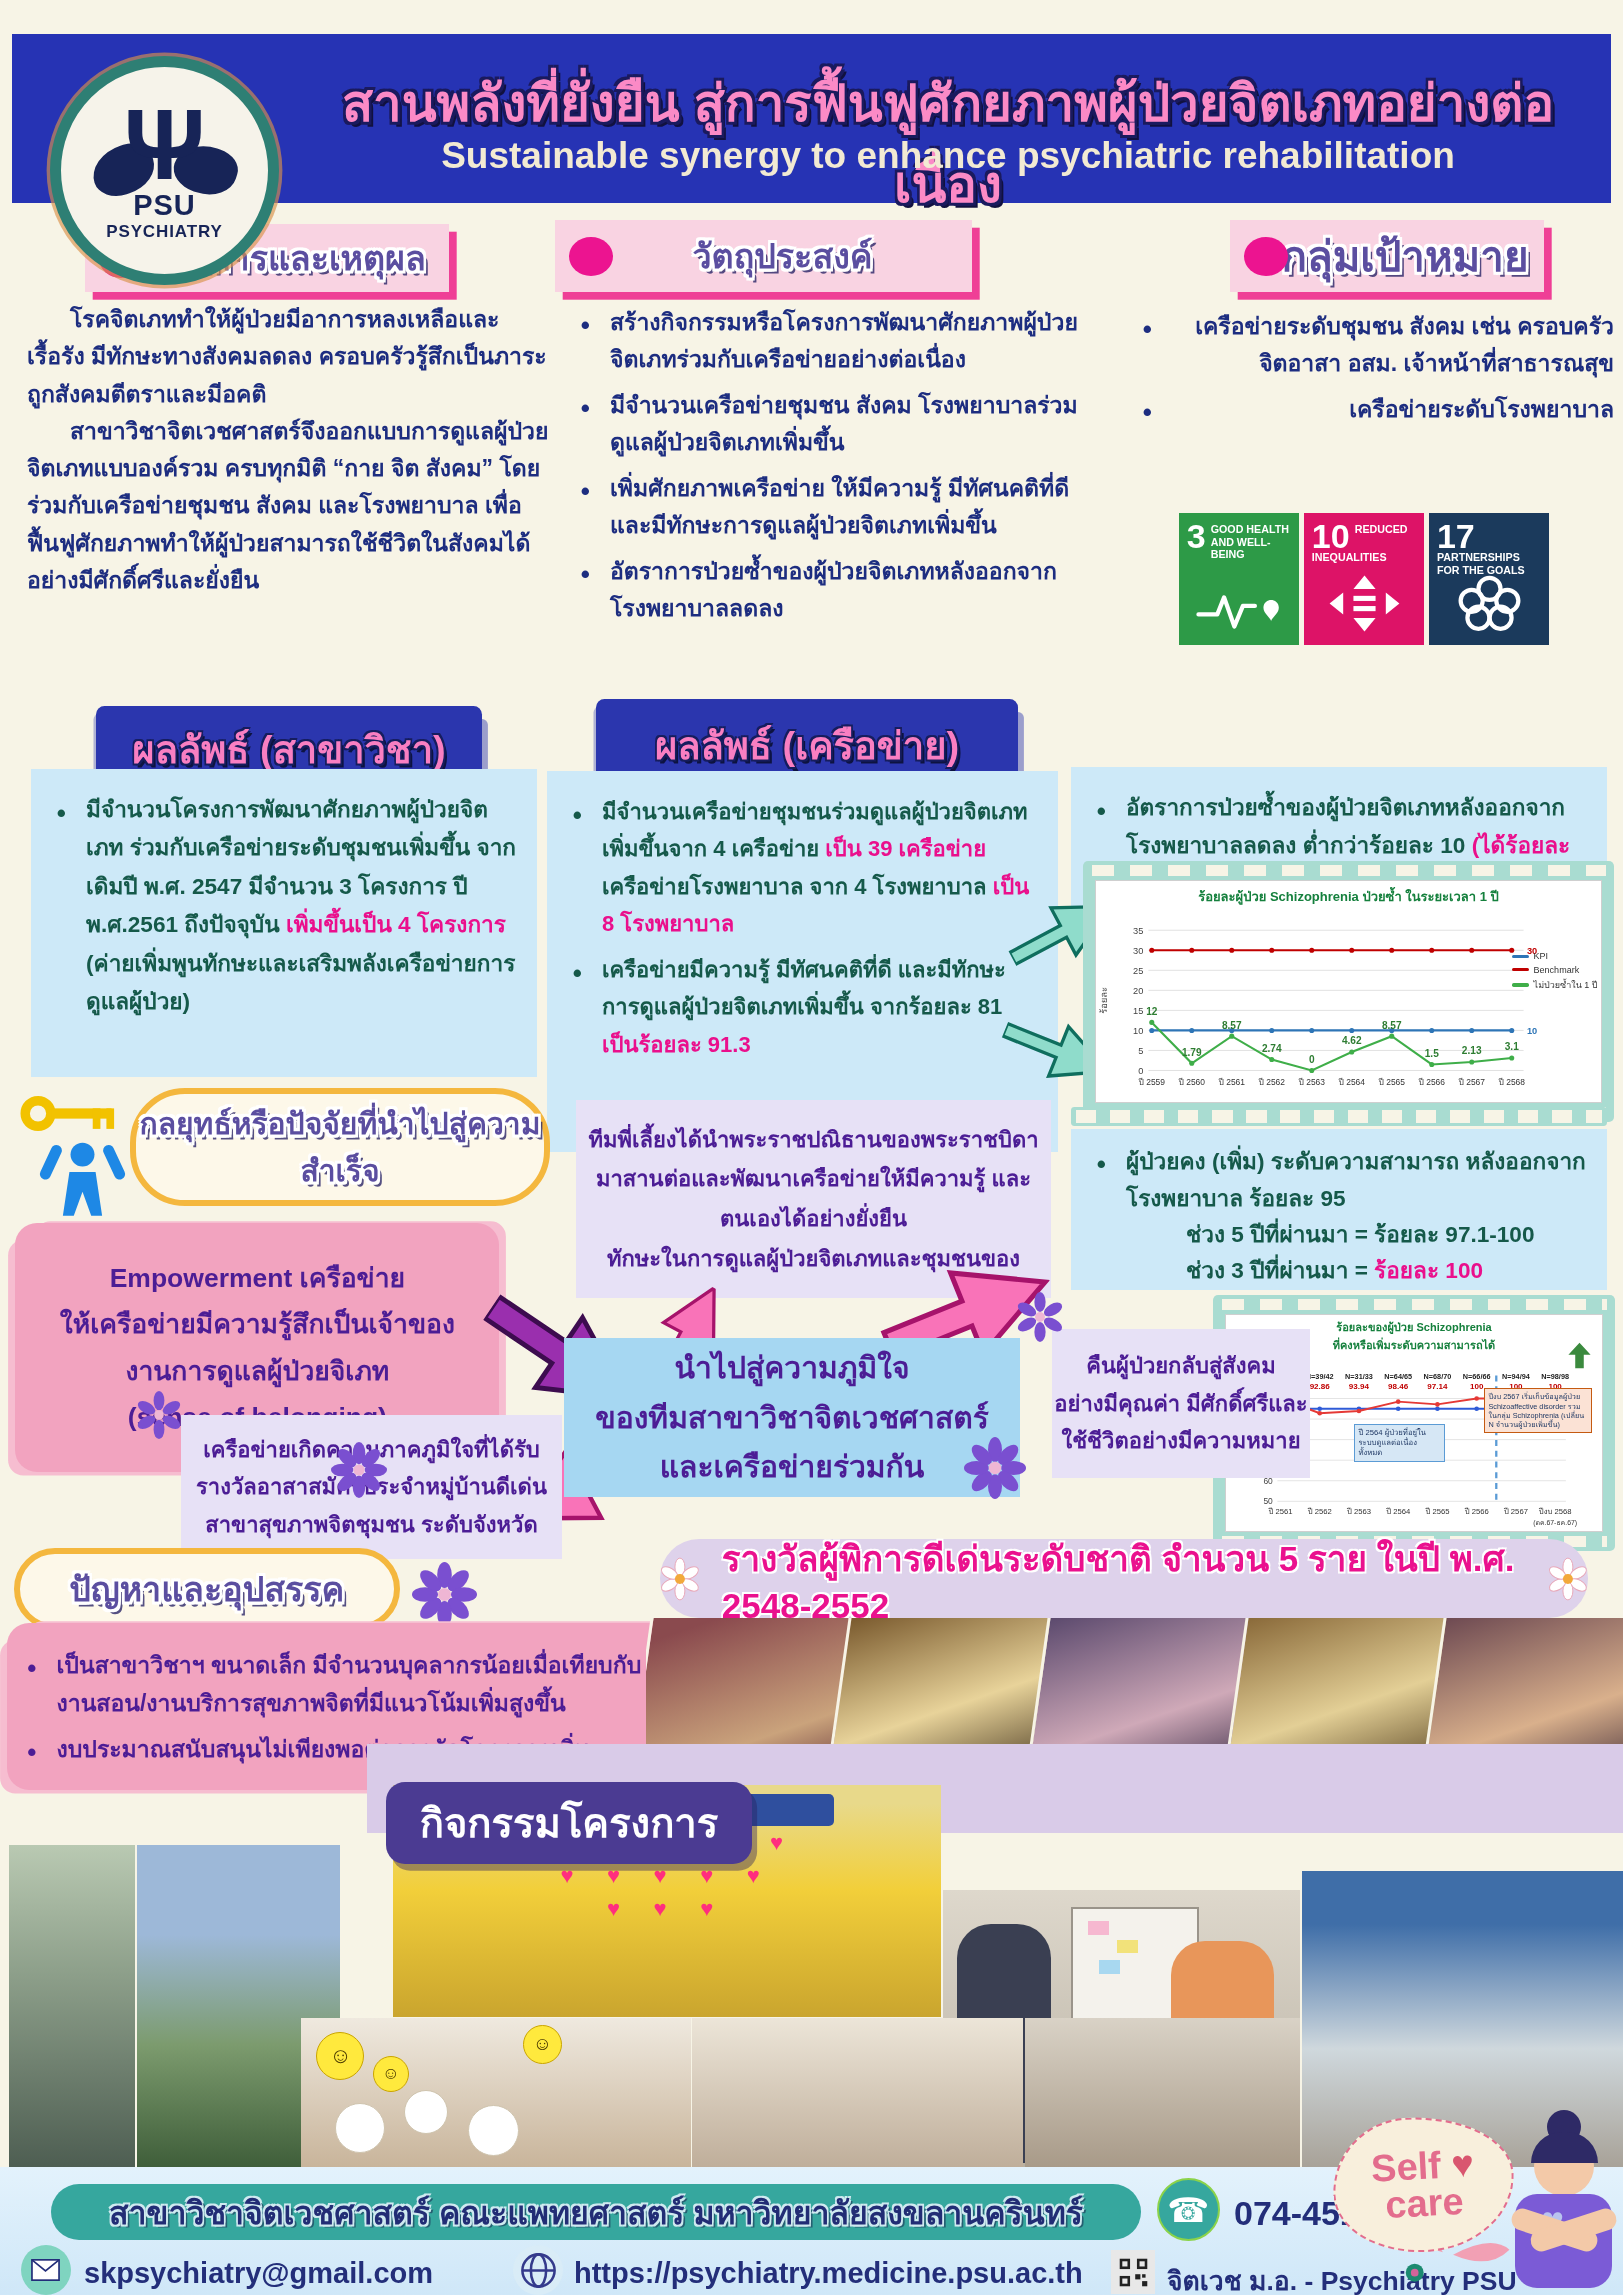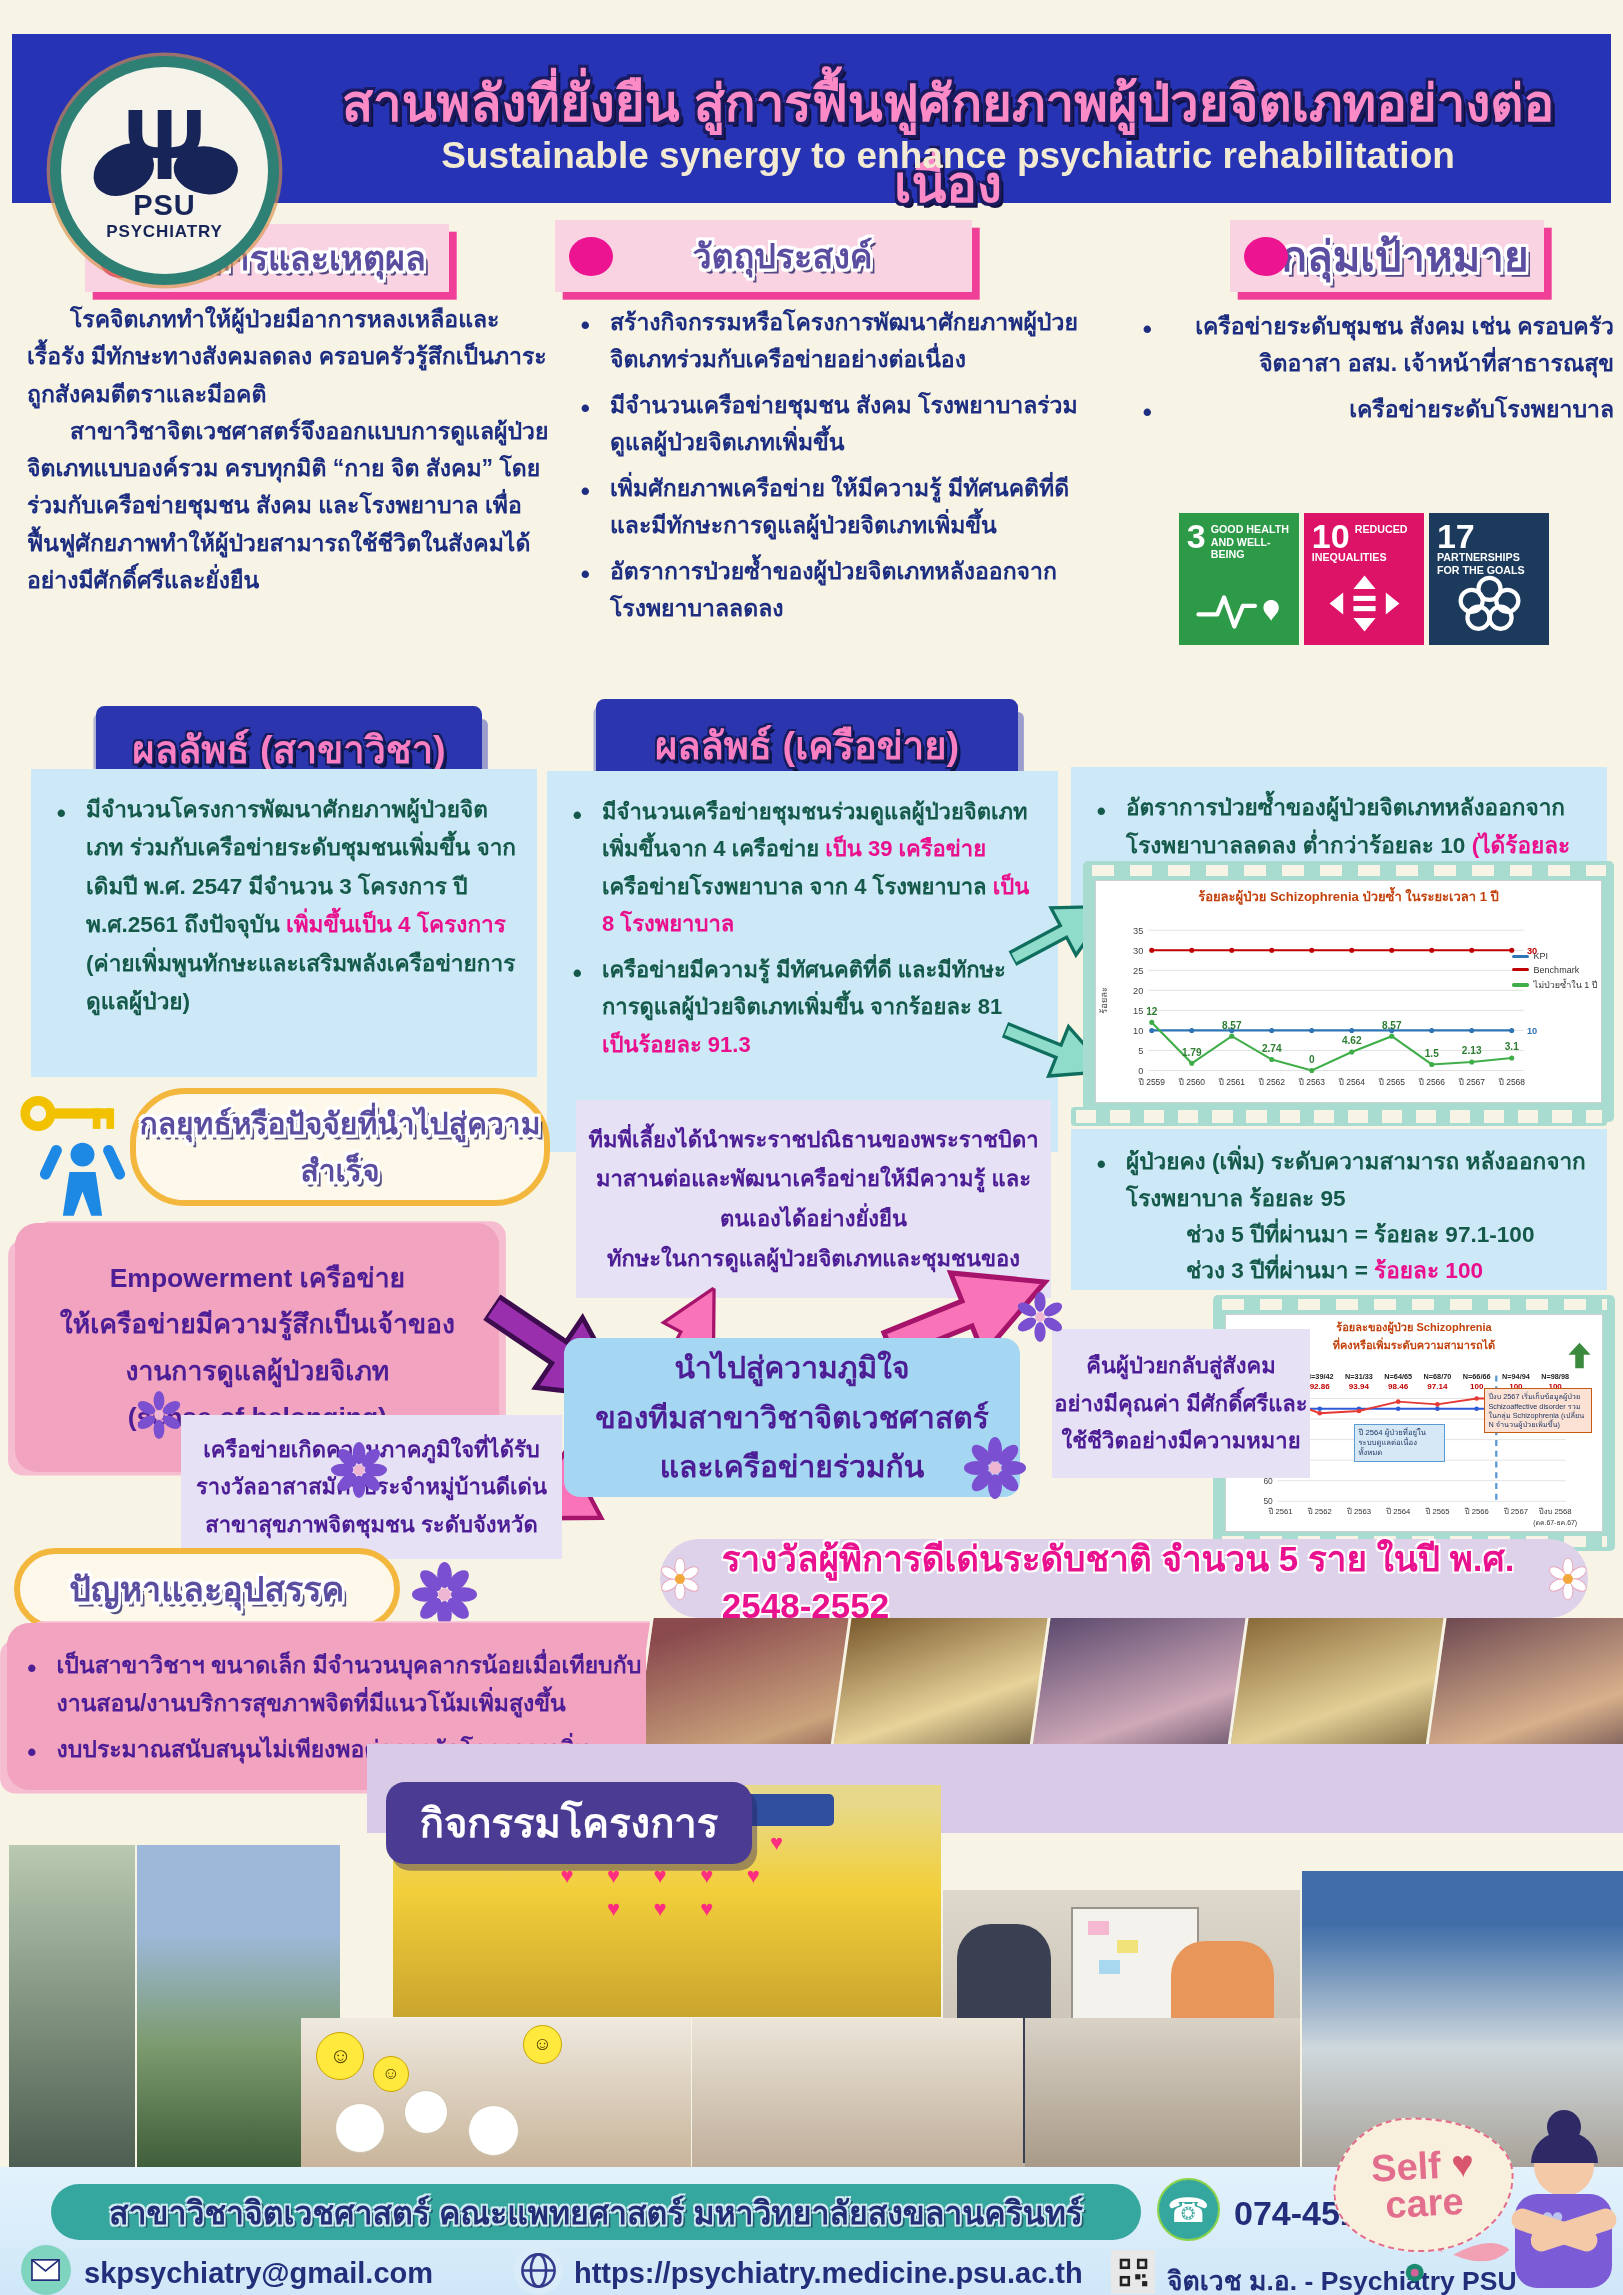--- a/index.html
+++ b/index.html
@@ -46,21 +46,21 @@
   .res-panel{position:absolute;background:#cde9f8;padding:22px 19px 13.7px 19px;}
   .green-text{color:#15594a;font-weight:800;font-size:23px;line-height:1.7;}
   .hl{color:#ea0f8c;}
 
   
   .filmstrip{position:absolute;background:#a9dcd1;border-radius:5.1px;padding:19px 12px;}
   .filmstrip::before,.filmstrip::after{content:"";position:absolute;left:8.5px;right:8.5px;height:11px;
     background:repeating-linear-gradient(90deg,#f7f4e6 0 22px,transparent 22px 38px);}
   .filmstrip::before{top:4.3px;} .filmstrip::after{bottom:4.3px;}
   .chart-card{position:relative;background:#fff;border:0.9px solid #cfcfcf;width:100%;height:100%;overflow:hidden;}
-  .chart-title{text-align:center;font-weight:bold;color:#c2410c;}
+  .chart-title{text-align:center;font-weight:bold;color:#15803d;}
   .legend-item{display:flex;align-items:center;gap:4.3px;margin:3.4px 0;color:#333;}
   .legend-swatch{display:inline-block;width:17px;height:3.4px;border-radius:1.7px;flex:0 0 auto;}
   .teal-bar{position:absolute;background:#a9dcd1;border-radius:3.4px;
     -webkit-mask:none;}
   .teal-bar::before{content:"";position:absolute;inset:2.6px 5.1px;background:repeating-linear-gradient(90deg,#f7f4e6 0 20.5px,transparent 20.5px 34px);}
 
   .ann-box{position:absolute;font-size:7.7px;line-height:1.25;color:#1f3864;padding:3.4px;}
 
   
   .orange-pill{position:absolute;background:#fdf8e9;border:6.8px solid #f4b73e;border-radius:55px;
@@ -439,21 +439,21 @@
   <svg class="arrow-svg" style="left:634px;top:1295px;transform:rotate(-62deg);" width="109" height="82" viewBox="0 0 100 60">
     <path d="M0 22 L50 22 L50 4 L100 30 L50 56 L50 38 L0 38 Z" fill="#f973b8" stroke="#a6136b" stroke-width="3"></path>
     </svg>
   <svg class="arrow-svg" style="left:878px;top:1263px;transform:rotate(-22deg);" width="178" height="101" viewBox="0 0 100 60">
     <path d="M0 22 L50 22 L50 4 L100 30 L50 56 L50 38 L0 38 Z" fill="#f973b8" stroke="#a6136b" stroke-width="3"></path>
     </svg>
   <svg class="arrow-svg" style="left:511px;top:1434px;transform:rotate(152deg);" width="145px" height="101" viewBox="0 0 100 60">
     <path d="M0 22 L50 22 L50 4 L100 30 L50 56 L50 38 L0 38 Z" fill="#f973b8" stroke="#a6136b" stroke-width="3"></path>
     </svg>
 
-  <div class="blue-brush" style="left:564px;top:1338px;width:456px;height:159px;display:flex;align-items:center;justify-content:center;border-radius:16px;">
+  <div class="blue-brush" style="left:564px;top:1338px;width:456px;height:159px;display:flex;align-items:center;justify-content:center;">
     <div class="navy-lines" style="font-size:30px;line-height:1.65;">
       <div>นำไปสู่ความภูมิใจ</div>
       <div>ของทีมสาขาวิชาจิตเวชศาสตร์</div>
       <div>และเครือข่ายร่วมกัน</div>
     </div>
   </div>
 
   <div class="lav-box" style="left:1052px;top:1329px;width:258px;height:149px;">
     <div class="navy-lines" style="font-size:22px;line-height:1.7;">
       <div>คืนผู้ป่วยกลับสู่สังคม</div>

